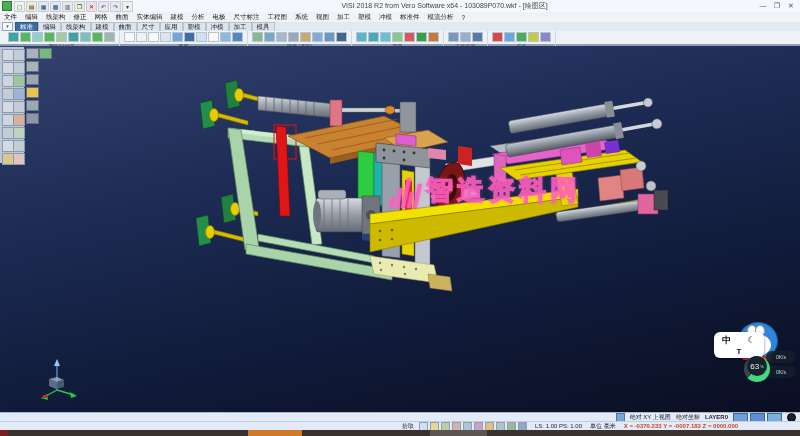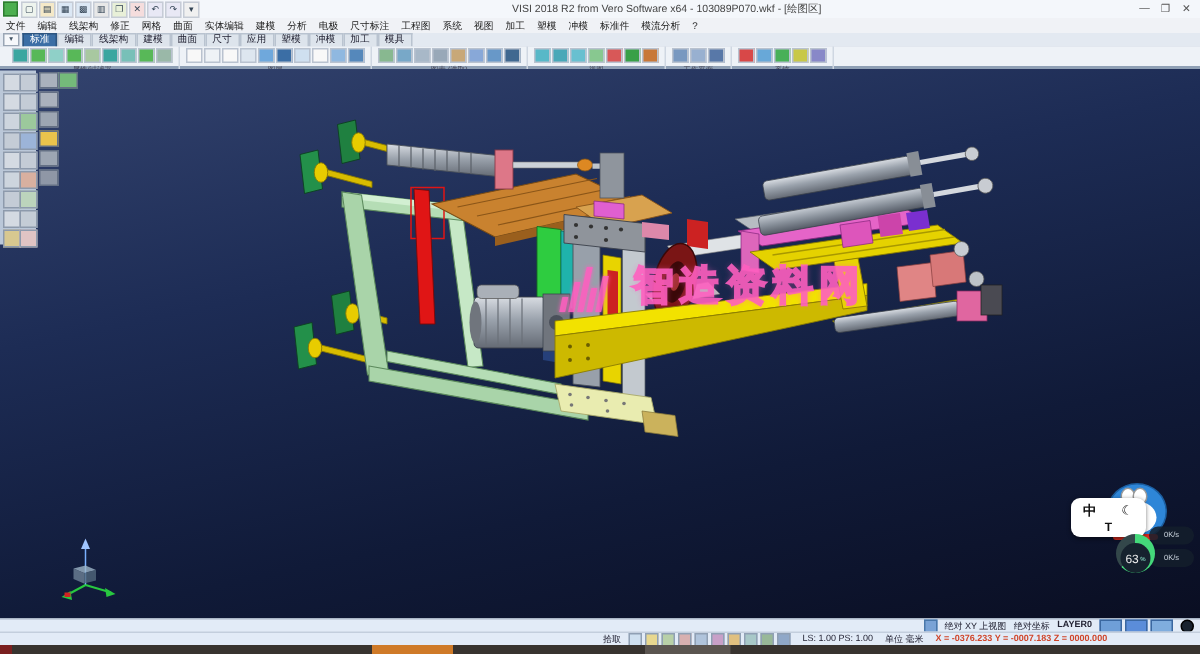--- a/index.html
+++ b/index.html
@@ -40,21 +40,21 @@
   .viewport{position:absolute;left:0;top:46px;width:800px;height:366px;
             background:linear-gradient(168deg,#33436e 0%,#1d2c55 35%,#101a38 70%,#0a0e22 100%);overflow:hidden;}
   .viewport svg{position:absolute;left:0;top:0;}
   .sidepanel{position:absolute;left:0;top:1px;width:24px;height:116px;background:#bac7d8;
              display:grid;grid-template-columns:10px 10px;gap:1px;padding:2px;box-sizing:border-box;z-index:5;}
   .sicon{width:10px;height:10px;border:1px solid #8d9aac;}
   .vtoolbar{position:absolute;left:26px;top:2px;width:12px;z-index:5;}
   .vicon{display:block;width:11px;height:9px;border:1px solid #6b7688;margin-bottom:2px;opacity:.9;}
   .vtoolbar .vicon:nth-child(2){position:absolute;left:13px;top:0;}
   
-  .watermark{position:absolute;left:376px;top:126px;display:flex;align-items:flex-end;gap:18px;z-index:4;opacity:.9;}
+  .watermark{position:absolute;left:392px;top:126px;display:flex;align-items:flex-end;gap:6px;z-index:4;opacity:.9;}
   .wlogo{display:flex;align-items:flex-end;gap:2px;transform:skewX(-12deg);}
   .wlogo i{display:block;width:4px;background:#ff5fc0;box-shadow:0 0 3px #ff5fc0;}
   .wlogo i:nth-child(1){height:10px}.wlogo i:nth-child(2){height:20px}.wlogo i:nth-child(3){height:30px}
   .wlogo i:nth-child(4){height:16px}.wlogo i:nth-child(5){height:24px}
   .wtext{font-size:27px;font-weight:bold;letter-spacing:4px;color:rgba(255,120,200,.15);
          -webkit-text-stroke:1.5px #ff5fc0;text-shadow:0 0 4px rgba(255,95,192,.6);white-space:nowrap;}
   
   .doraemon{position:absolute;left:734px;top:276px;width:44px;height:50px;z-index:6;}
   .dhead{position:absolute;left:4px;top:0;width:38px;height:36px;border-radius:50%;background:#2e86d8;border:1px solid #1b5ea0;}
   .dface{position:absolute;left:9px;top:12px;width:28px;height:22px;border-radius:50%;background:#fff;}
@@ -62,21 +62,21 @@
   .deye.l{left:13px}.deye.r{left:21px}
   .dnose{position:absolute;left:20px;top:10px;width:5px;height:5px;border-radius:50%;background:#d42a1e;}
   .dcollar{position:absolute;left:8px;top:34px;width:30px;height:4px;background:#d42a1e;border-radius:2px;}
   .imepill{position:absolute;left:714px;top:286px;width:50px;height:26px;background:#fff;border-radius:6px;
            box-shadow:0 1px 3px rgba(0,0,0,.5);z-index:7;display:grid;grid-template-columns:1fr 1fr;
            align-items:center;justify-items:center;font-size:9px;color:#111;}
   .imepill .ch{font-weight:bold;}
   .imepill .mn{font-size:9px;}
   .imepill .tt{grid-column:1/3;font-weight:bold;font-size:8px;margin-top:-3px;}
   .badge63{position:absolute;left:744px;top:310px;width:26px;height:26px;border-radius:50%;z-index:8;
-           background:conic-gradient(#44d97a 0 227deg,#33474a 227deg 360deg);display:flex;align-items:flex-end;justify-content:center;}
+           background:conic-gradient(#44d97a 0 227deg,#33474a 227deg 360deg);display:flex;align-items:flex-start;justify-content:center;}
   .badge63 .inner{width:20px;height:20px;border-radius:50%;background:#16222e;color:#eee;font-size:8px;
            display:flex;align-items:center;justify-content:center;}
   .badge63 i{font-style:normal;font-size:4px;margin-left:1px;color:#9fd;}
   .minipill{position:absolute;left:766px;width:30px;height:12px;background:rgba(20,30,44,.85);border-radius:6px;
             color:#cfd8e2;font-size:5px;display:flex;align-items:center;justify-content:center;z-index:7;}
   .p1{top:305px}.p2{top:320px}
   
   .srow1{position:absolute;left:0;top:412px;width:800px;height:9px;background:#e2ebf7;border-top:1px solid #aab6c6;
          display:flex;align-items:center;font-size:6px;color:#223;box-sizing:border-box;}
   .srow1 .cluster{margin-left:auto;display:flex;align-items:center;gap:5px;margin-right:4px;}

